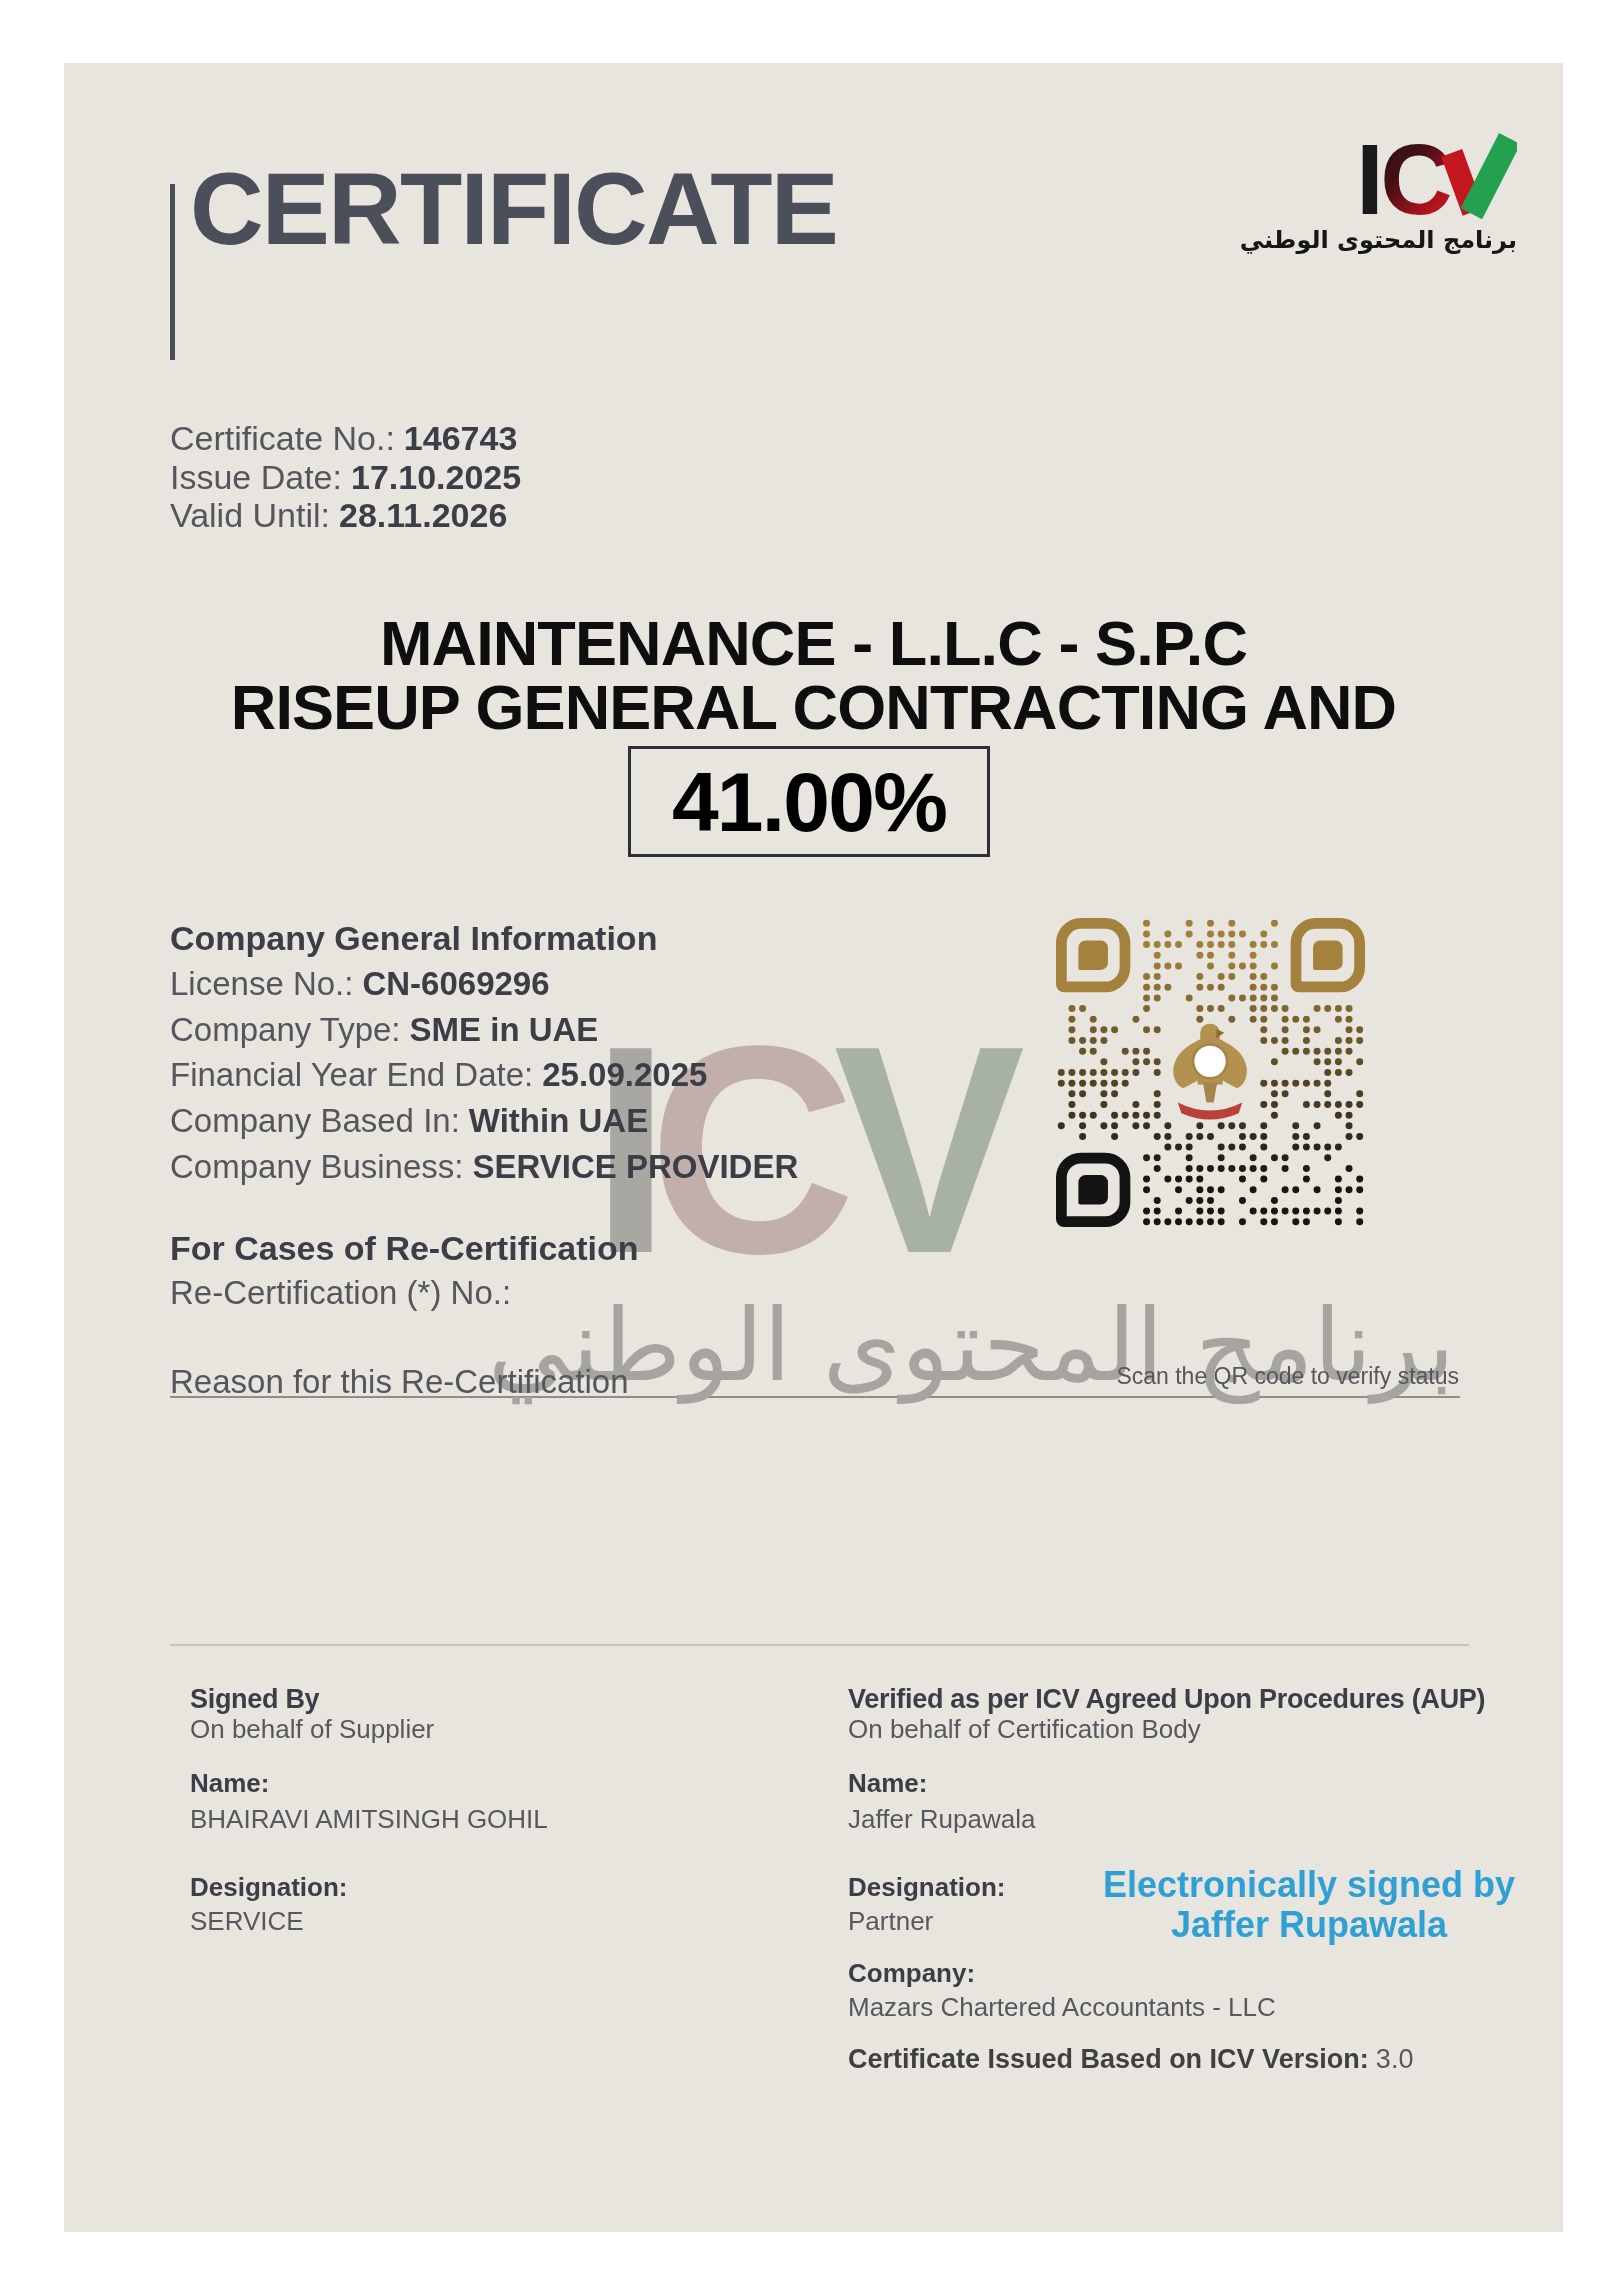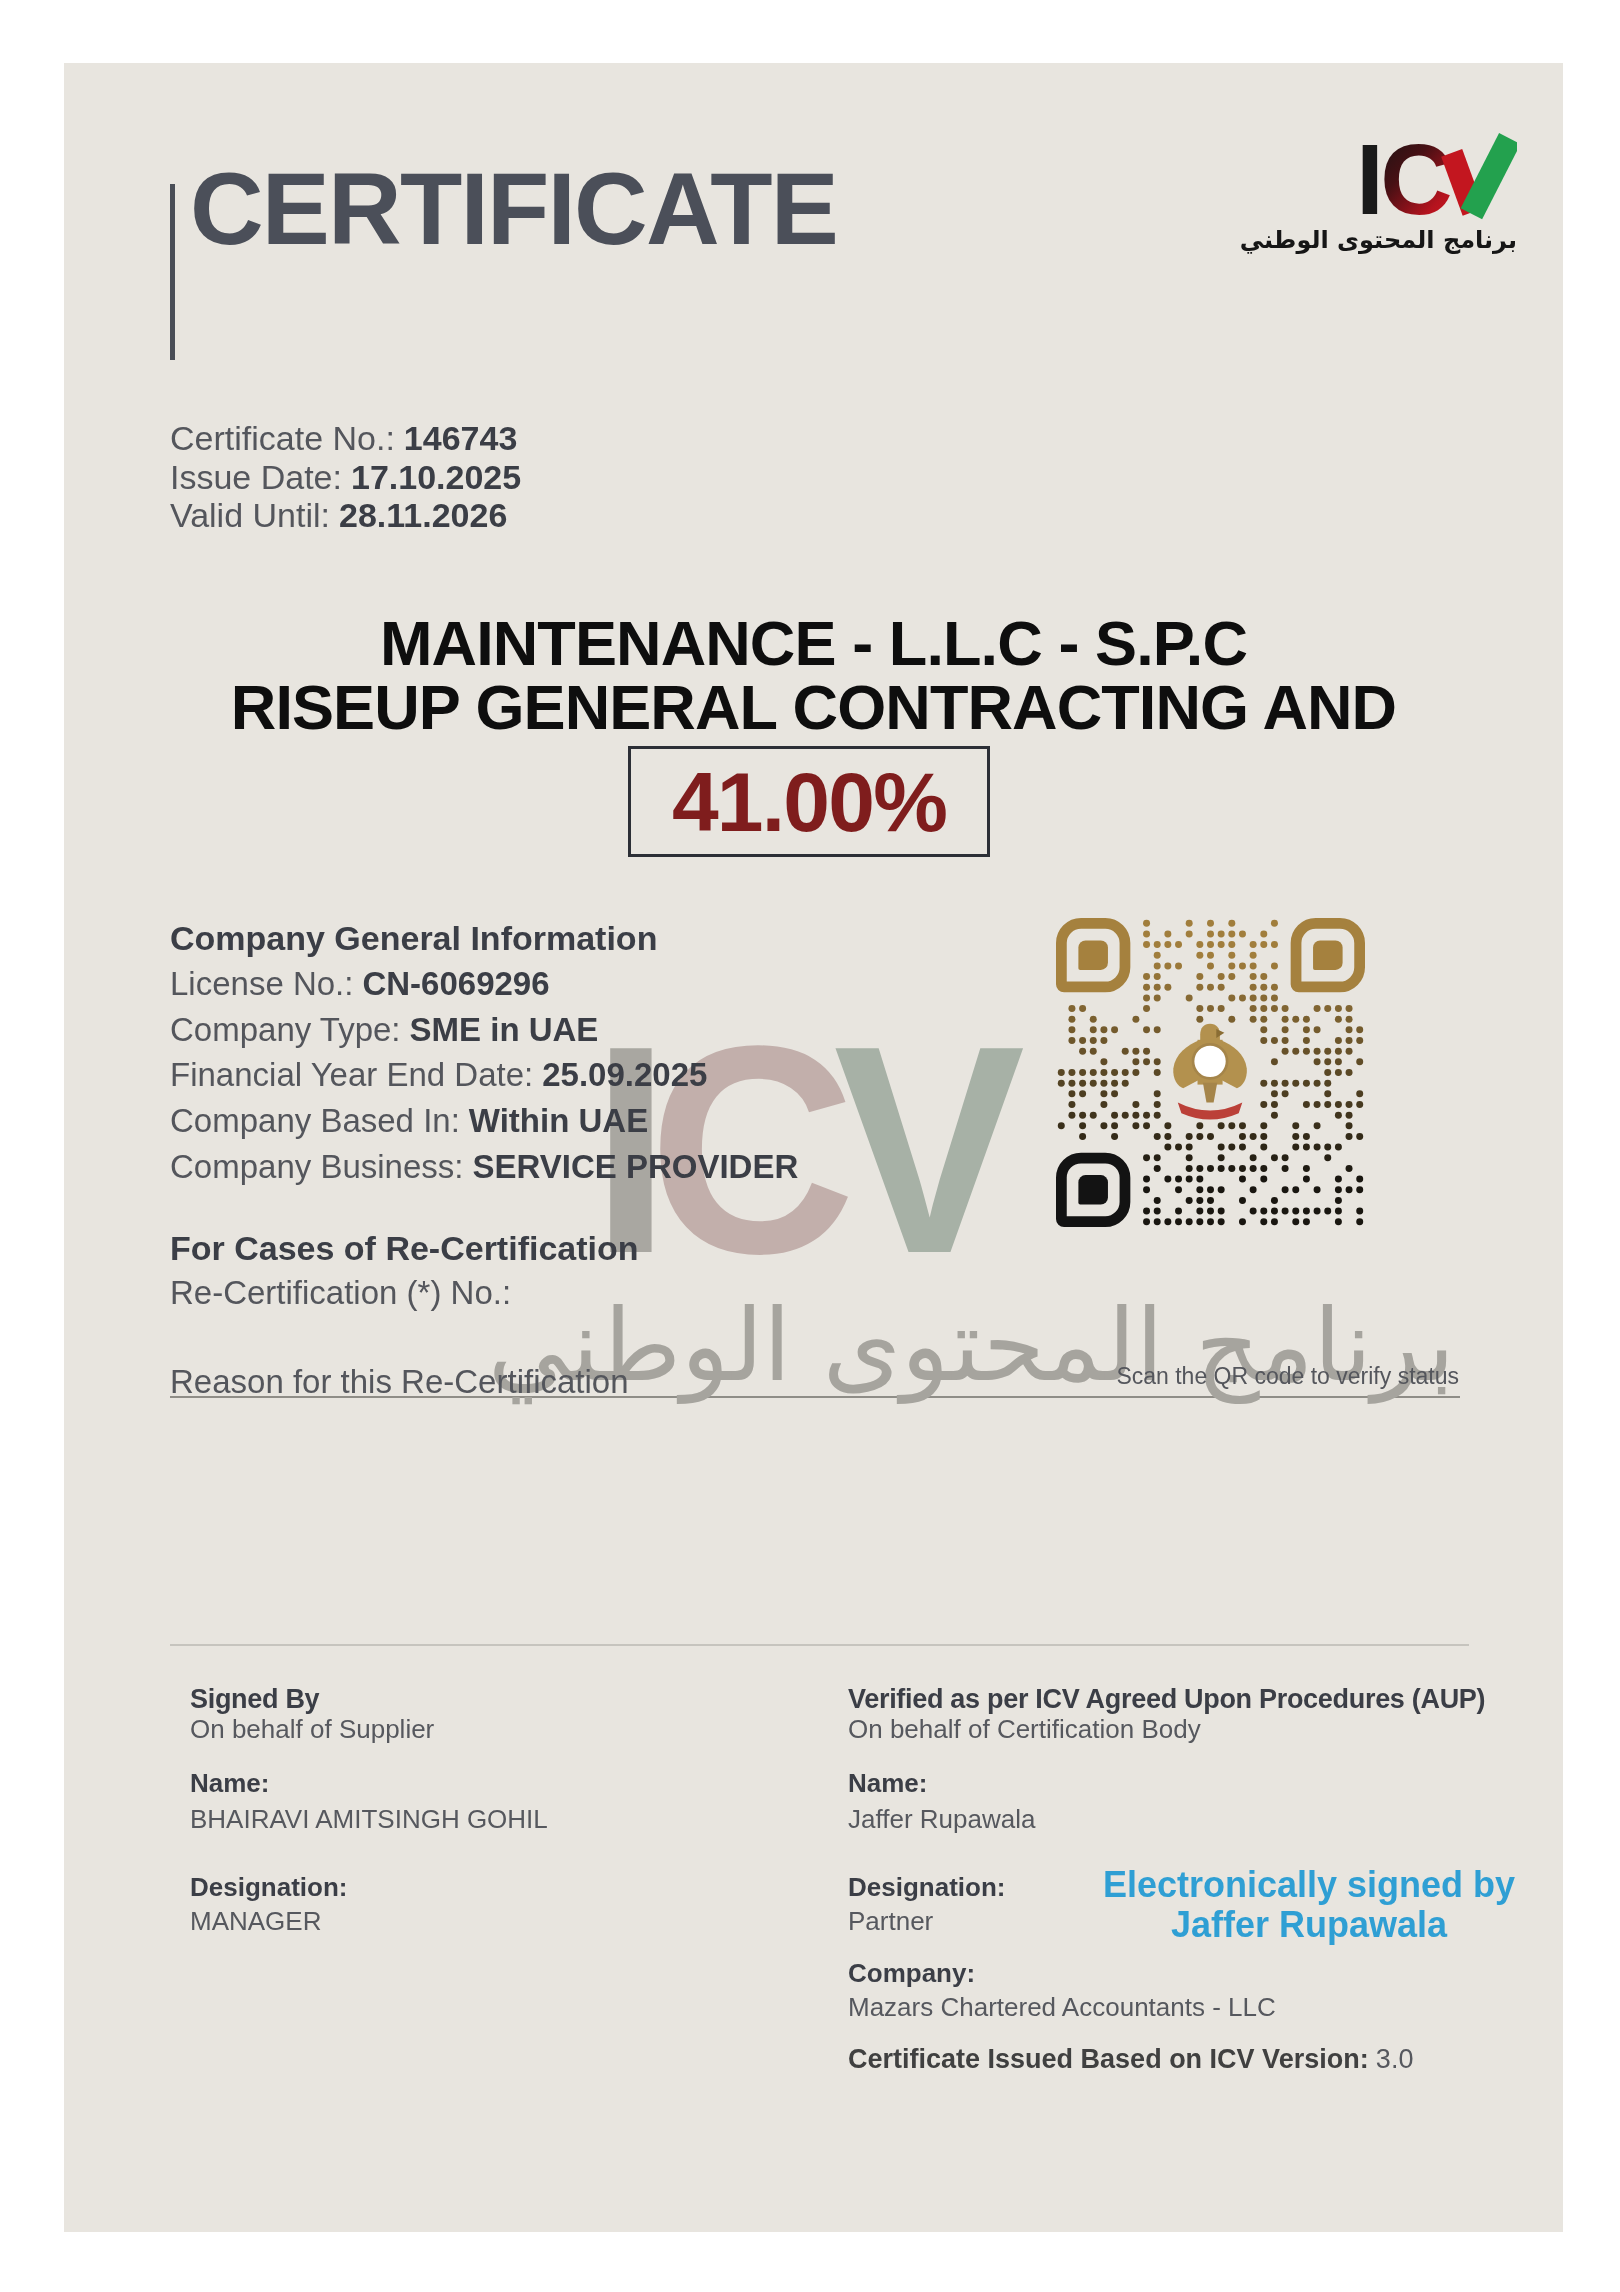--- a/index.html
+++ b/index.html
@@ -29,21 +29,21 @@
   
   .company-name{
     position:absolute;left:0;top:548px;width:100%;text-align:center;
     font-size:63px;line-height:64px;font-weight:bold;color:#0e0e0e;letter-spacing:-0.9px;
   }
   .score-box{
     position:absolute;left:564px;top:683px;width:356px;height:105px;
     border:3.6px solid #2c2f36;display:flex;align-items:center;justify-content:center;
   }
   .score-box .score{
-    font-size:84px;font-weight:bold;color:#7f1d1d;letter-spacing:-1.8px;line-height:1;
+    font-size:84px;font-weight:bold;color:#000000;letter-spacing:-1.8px;line-height:1;
   }
   
   .sec-head{position:absolute;left:106px;font-size:34px;font-weight:bold;color:#3b3e46;white-space:nowrap;}
   .info-row{position:absolute;left:106px;font-size:33px;color:#54565c;white-space:nowrap;}
   .plain-line{position:absolute;left:106px;font-size:33px;color:#54565c;white-space:nowrap;}
   .scan-caption{position:absolute;right:104px;top:1300px;font-size:23px;color:#54565c;white-space:nowrap;}
   .rule-1{position:absolute;left:106px;top:1333px;width:1290px;height:1.8px;background:#8f8d87;}
   .rule-2{position:absolute;left:106px;top:1581px;width:1299px;height:1.8px;background:#c6c4be;}
   
   .wm{position:absolute;z-index:1;pointer-events:none;}
@@ -487,21 +487,21 @@
       </svg>
   </div>
 
   <div class="rule-2"></div>
 
   <div class="sig hd col-l" style="top:1621px">Signed By</div>
   <div class="sig col-l" style="top:1651px">On behalf of Supplier</div>
   <div class="sig b col-l" style="top:1705px">Name:</div>
   <div class="sig col-l" style="top:1741px">BHAIRAVI AMITSINGH GOHIL</div>
   <div class="sig b col-l" style="top:1809px">Designation:</div>
-  <div class="sig col-l" style="top:1843px">MANAGER</div>
+  <div class="sig col-l" style="top:1843px">SERVICE</div>
 
   <div class="sig hd col-r" style="top:1621px">Verified as per ICV Agreed Upon Procedures (AUP)</div>
   <div class="sig col-r" style="top:1651px">On behalf of Certification Body</div>
   <div class="sig b col-r" style="top:1705px">Name:</div>
   <div class="sig col-r" style="top:1741px">Jaffer Rupawala</div>
   <div class="sig b col-r" style="top:1809px">Designation:</div>
   <div class="sig col-r" style="top:1843px">Partner</div>
   <div class="sig b col-r" style="top:1895px">Company:</div>
   <div class="sig col-r" style="top:1929px">Mazars Chartered Accountants - LLC</div>
 

